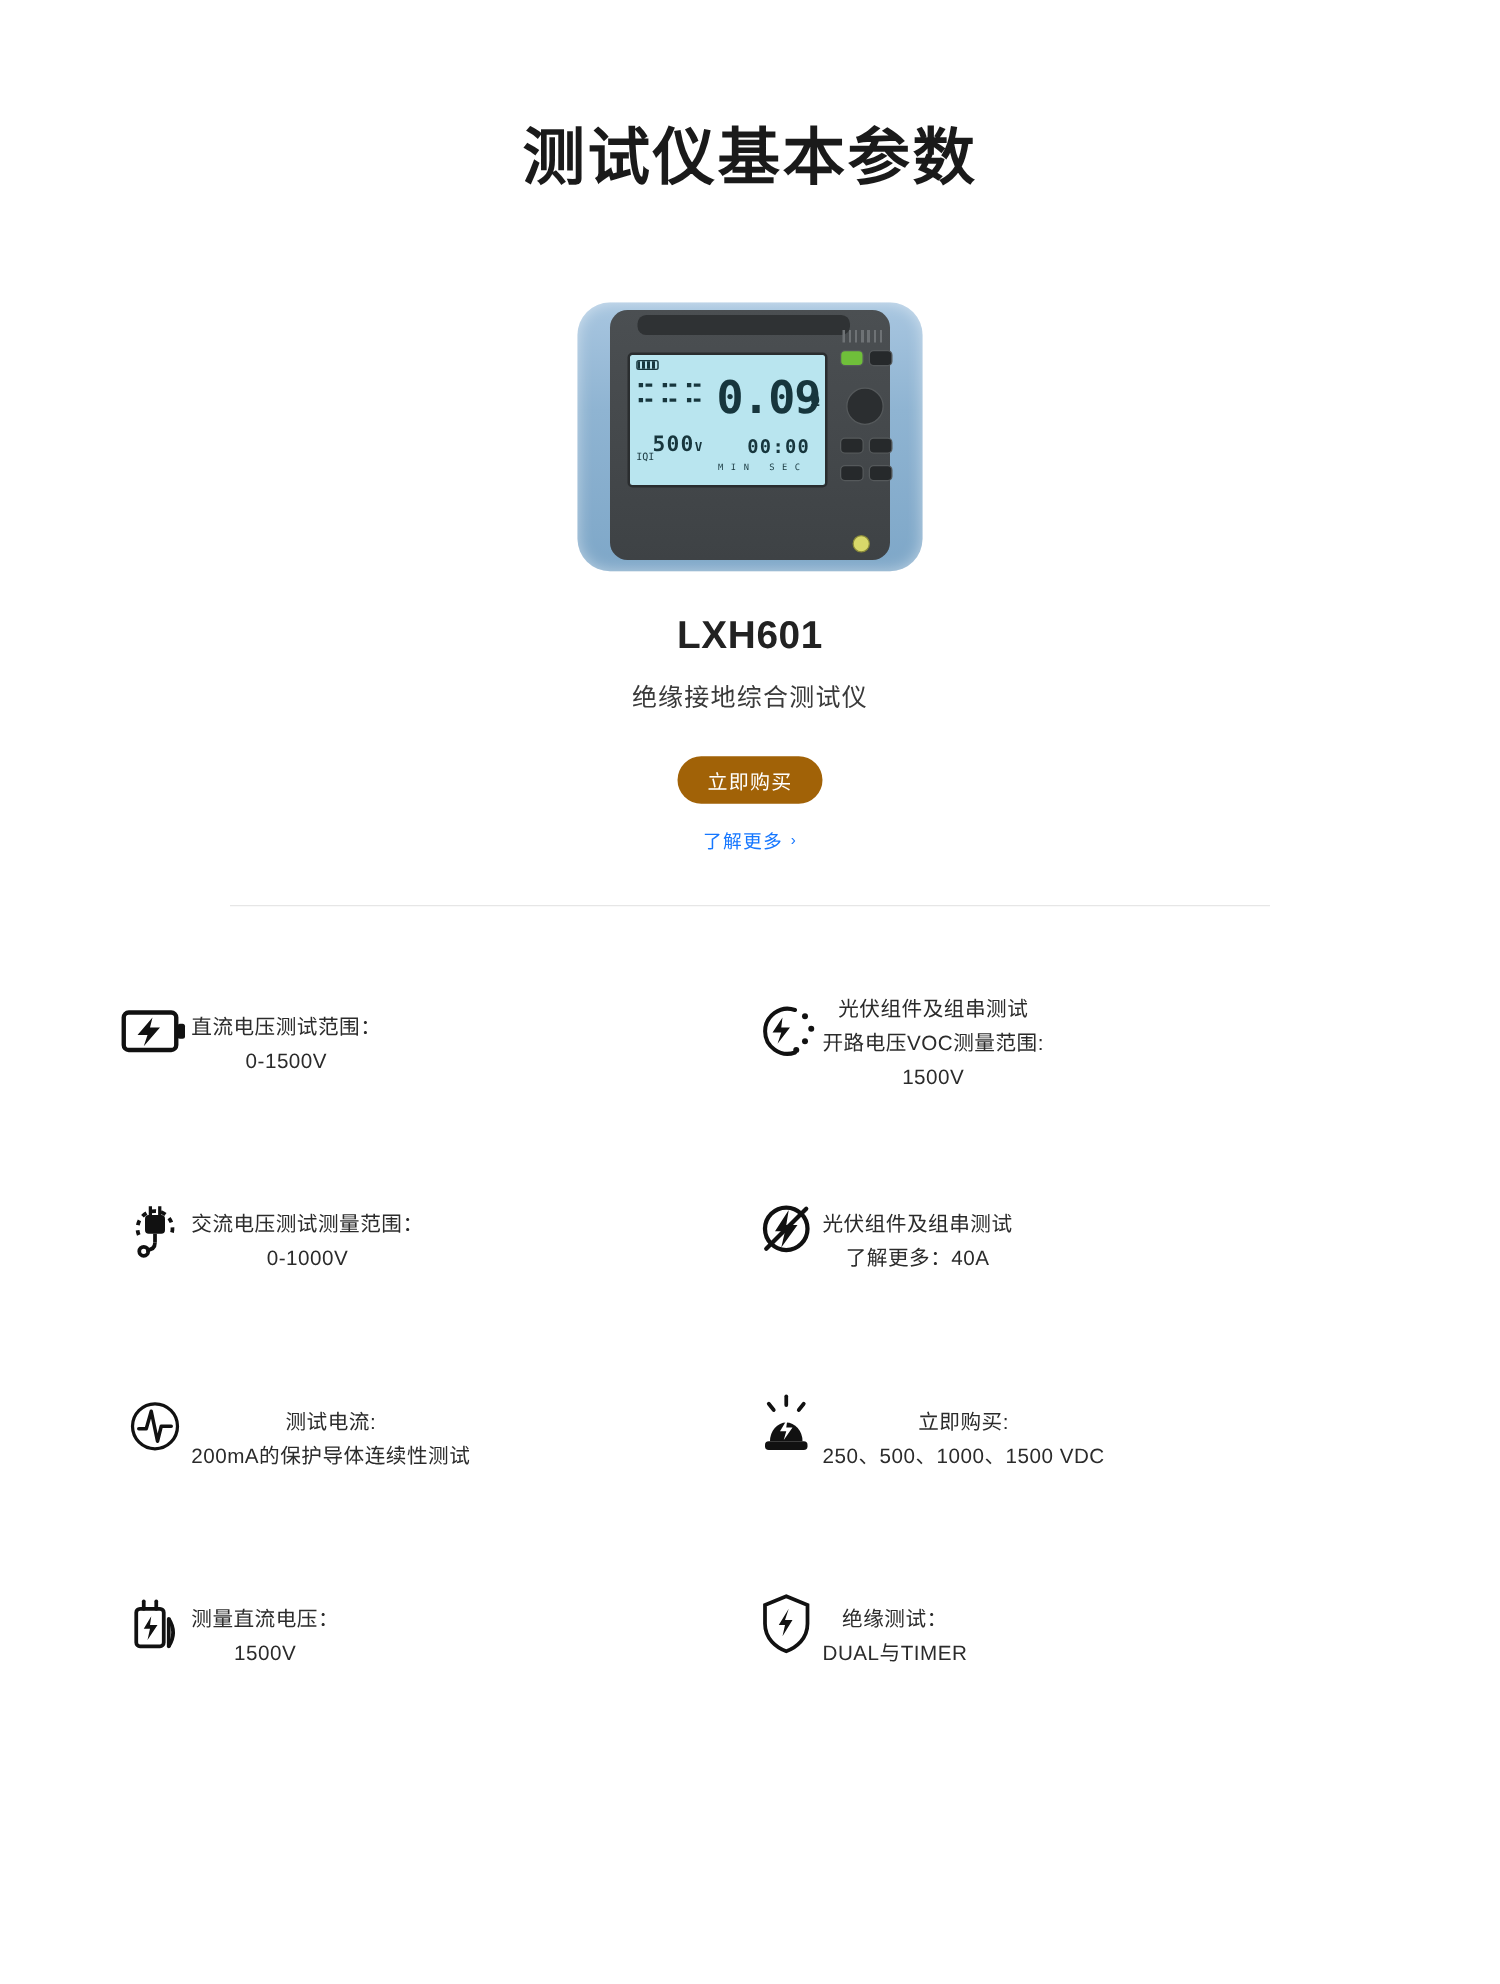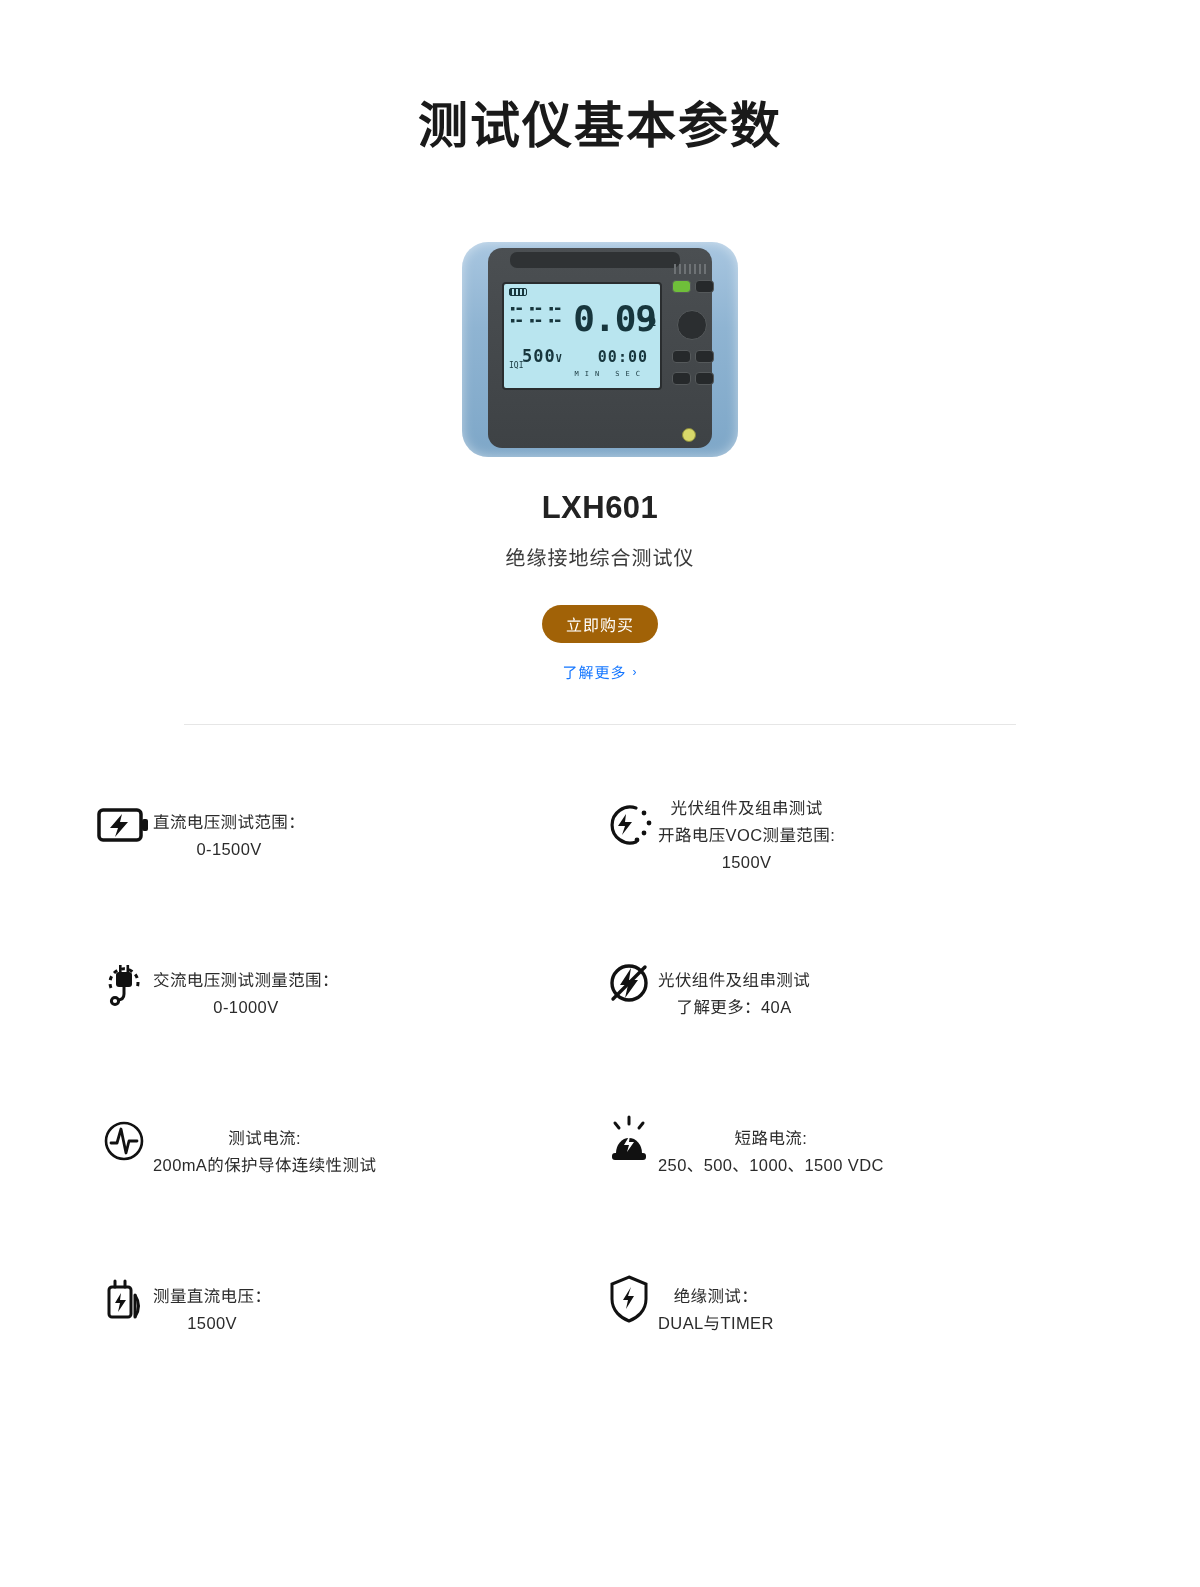--- a/index.html
+++ b/index.html
@@ -360,21 +360,21 @@
         <svg width="50" height="52" viewBox="0 0 50 52">
           <path d="M25 2 V9" stroke="#111" stroke-width="3" stroke-linecap="round"></path>
           <path d="M11 8 L15 13" stroke="#111" stroke-width="3" stroke-linecap="round"></path>
           <path d="M39 8 L35 13" stroke="#111" stroke-width="3" stroke-linecap="round"></path>
           <path d="M12 38 a13 15 0 0 1 26 0 z" fill="#111"></path>
           <rect x="8" y="38" width="34" height="7" rx="3" fill="#111"></rect>
           <path d="M26 20 L20 30 H25 L23 37 L30 27 H25 Z" fill="#fff"></path>
         </svg>
       </div>
       <div class="lines">
-        <div>短路电流:</div>
+        <div>立即购买:</div>
         <div>250、500、1000、1500 VDC</div>
       </div>
     </div>
 
     <div class="feature">
       <div class="icon">
         <svg width="50" height="52" viewBox="0 0 50 52">
           <rect x="10" y="14" width="22" height="30" rx="3" fill="none" stroke="#111" stroke-width="3"></rect>
           <path d="M16 14 V8" stroke="#111" stroke-width="3" stroke-linecap="round"></path>
           <path d="M26 14 V8" stroke="#111" stroke-width="3" stroke-linecap="round"></path>

